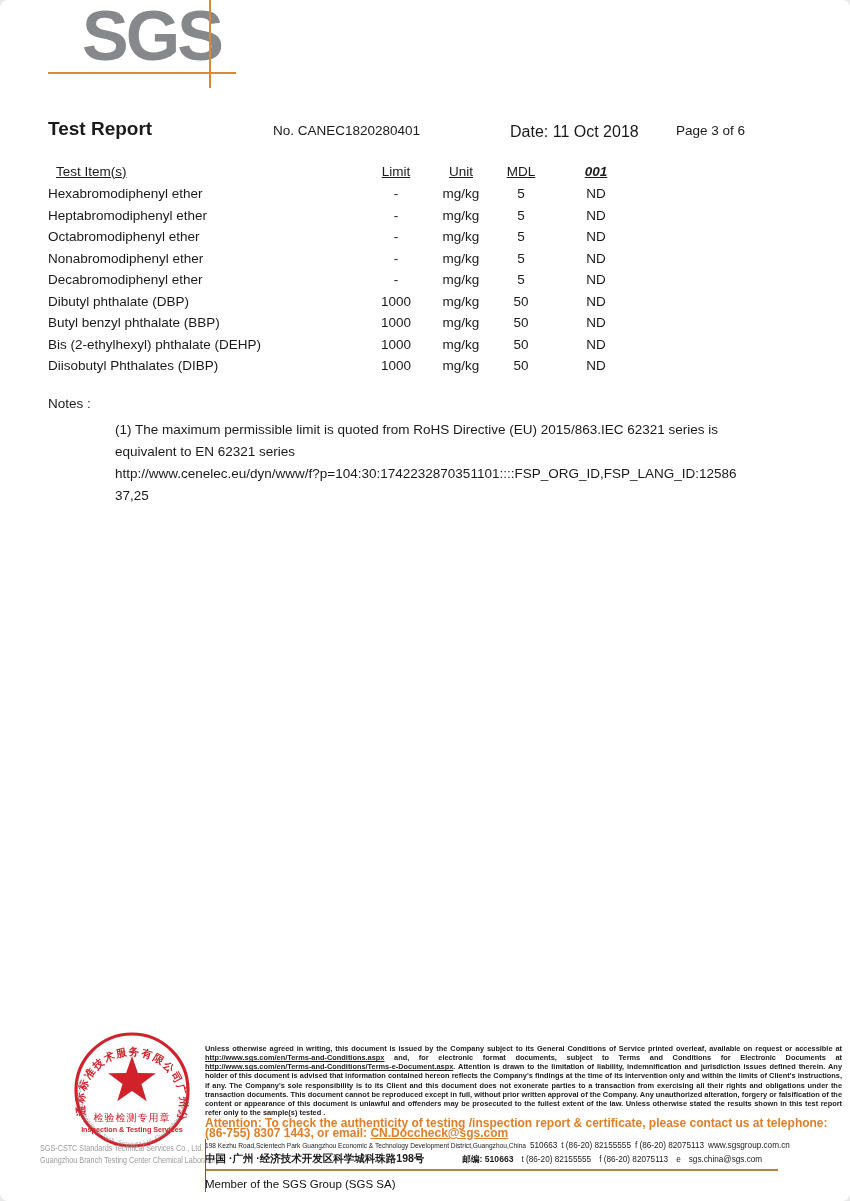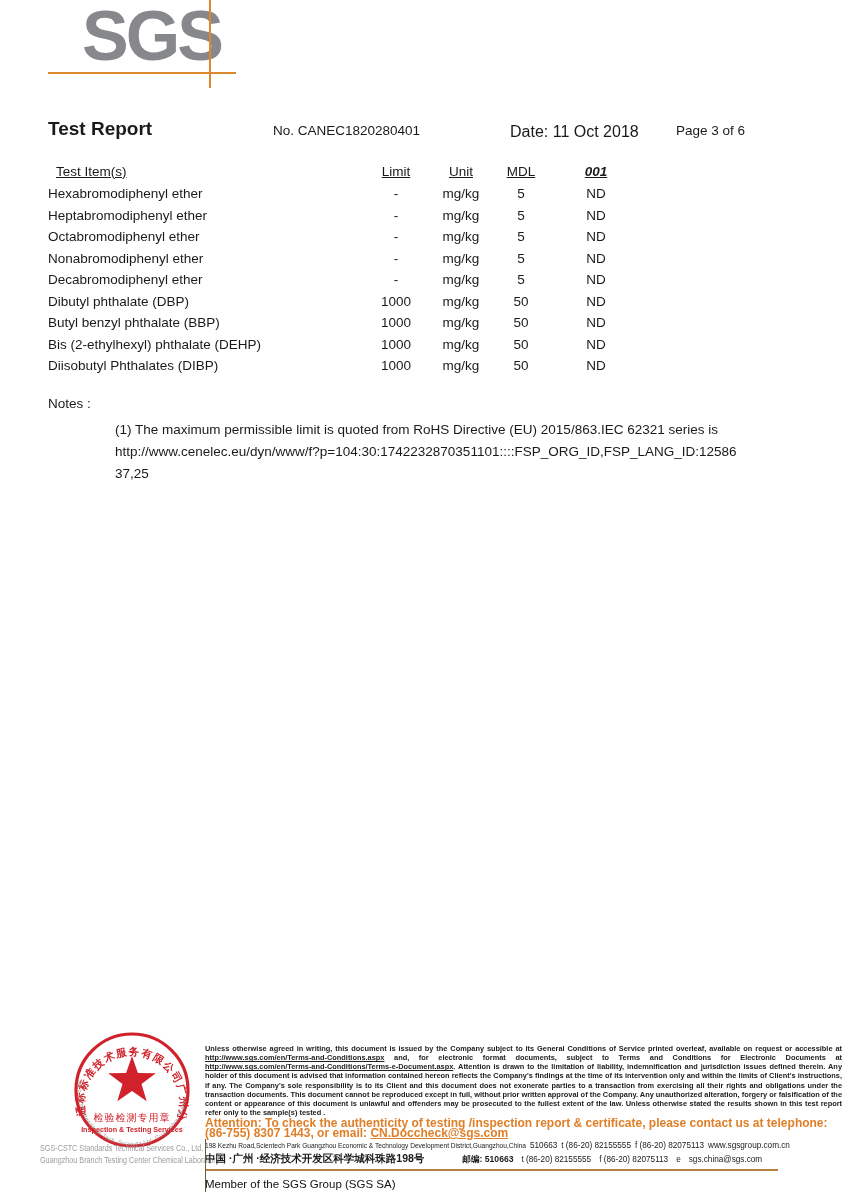--- a/index.html
+++ b/index.html
@@ -1,19 +1,19 @@
 <!DOCTYPE html>
 <html><head>
 <meta charset="utf-8">
 <style>
   html,body{margin:0;padding:0;background:#e8e8e8;}
   .page{
     position:relative;width:850px;height:1201px;background:#ffffff;
     margin:0 auto;overflow:hidden;
-    font-family:"Liberation Sans","DejaVu Sans",sans-serif;color:#1a1a1a;
+    font-family:"Liberation Sans","DejaVu Sans",sans-serif;color:#1a1a1a;border-radius:8px;
   }
   
   .logo-text{
     position:absolute;left:82px;top:-4px;
     font-size:70px;font-weight:bold;letter-spacing:-3px;
     color:#87888c;line-height:80px;
   }
   .crosshair-h{position:absolute;left:48px;top:72px;width:188px;height:2px;background:#dd872f;}
   .crosshair-v{position:absolute;left:209px;top:0;width:2px;height:88px;background:#dd872f;}
   
@@ -151,20 +151,21 @@
       <div class="td-limit">1000</div>
       <div class="td-unit">mg/kg</div>
       <div class="td-mdl">50</div>
       <div class="td-res">ND</div>
     </div>
   </div>
 
   <div class="notes-label">Notes :</div>
   <div class="notes-body">
     <div>(1) The maximum permissible limit is quoted from RoHS Directive (EU) 2015/863.IEC 62321 series is</div>
+    <div>equivalent to EN 62321 series</div>
     <div>http://www.cenelec.eu/dyn/www/f?p=104:30:1742232870351101::::FSP_ORG_ID,FSP_LANG_ID:12586</div>
     <div>37,25</div>
   </div>
 
   <svg class="stamp-svg" width="150" height="140" viewBox="0 0 150 140">
     <defs>
       <path id="arcTop" d="M 29 93 A 48 48 0 1 1 121 93" fill="none"></path>
       <path id="arcBot" d="M 22 52 A 55 55 0 1 0 128 52" fill="none"></path>
     </defs>
     <circle cx="75" cy="66" r="56" fill="none" stroke="#d1222b" stroke-width="3.2"></circle>

